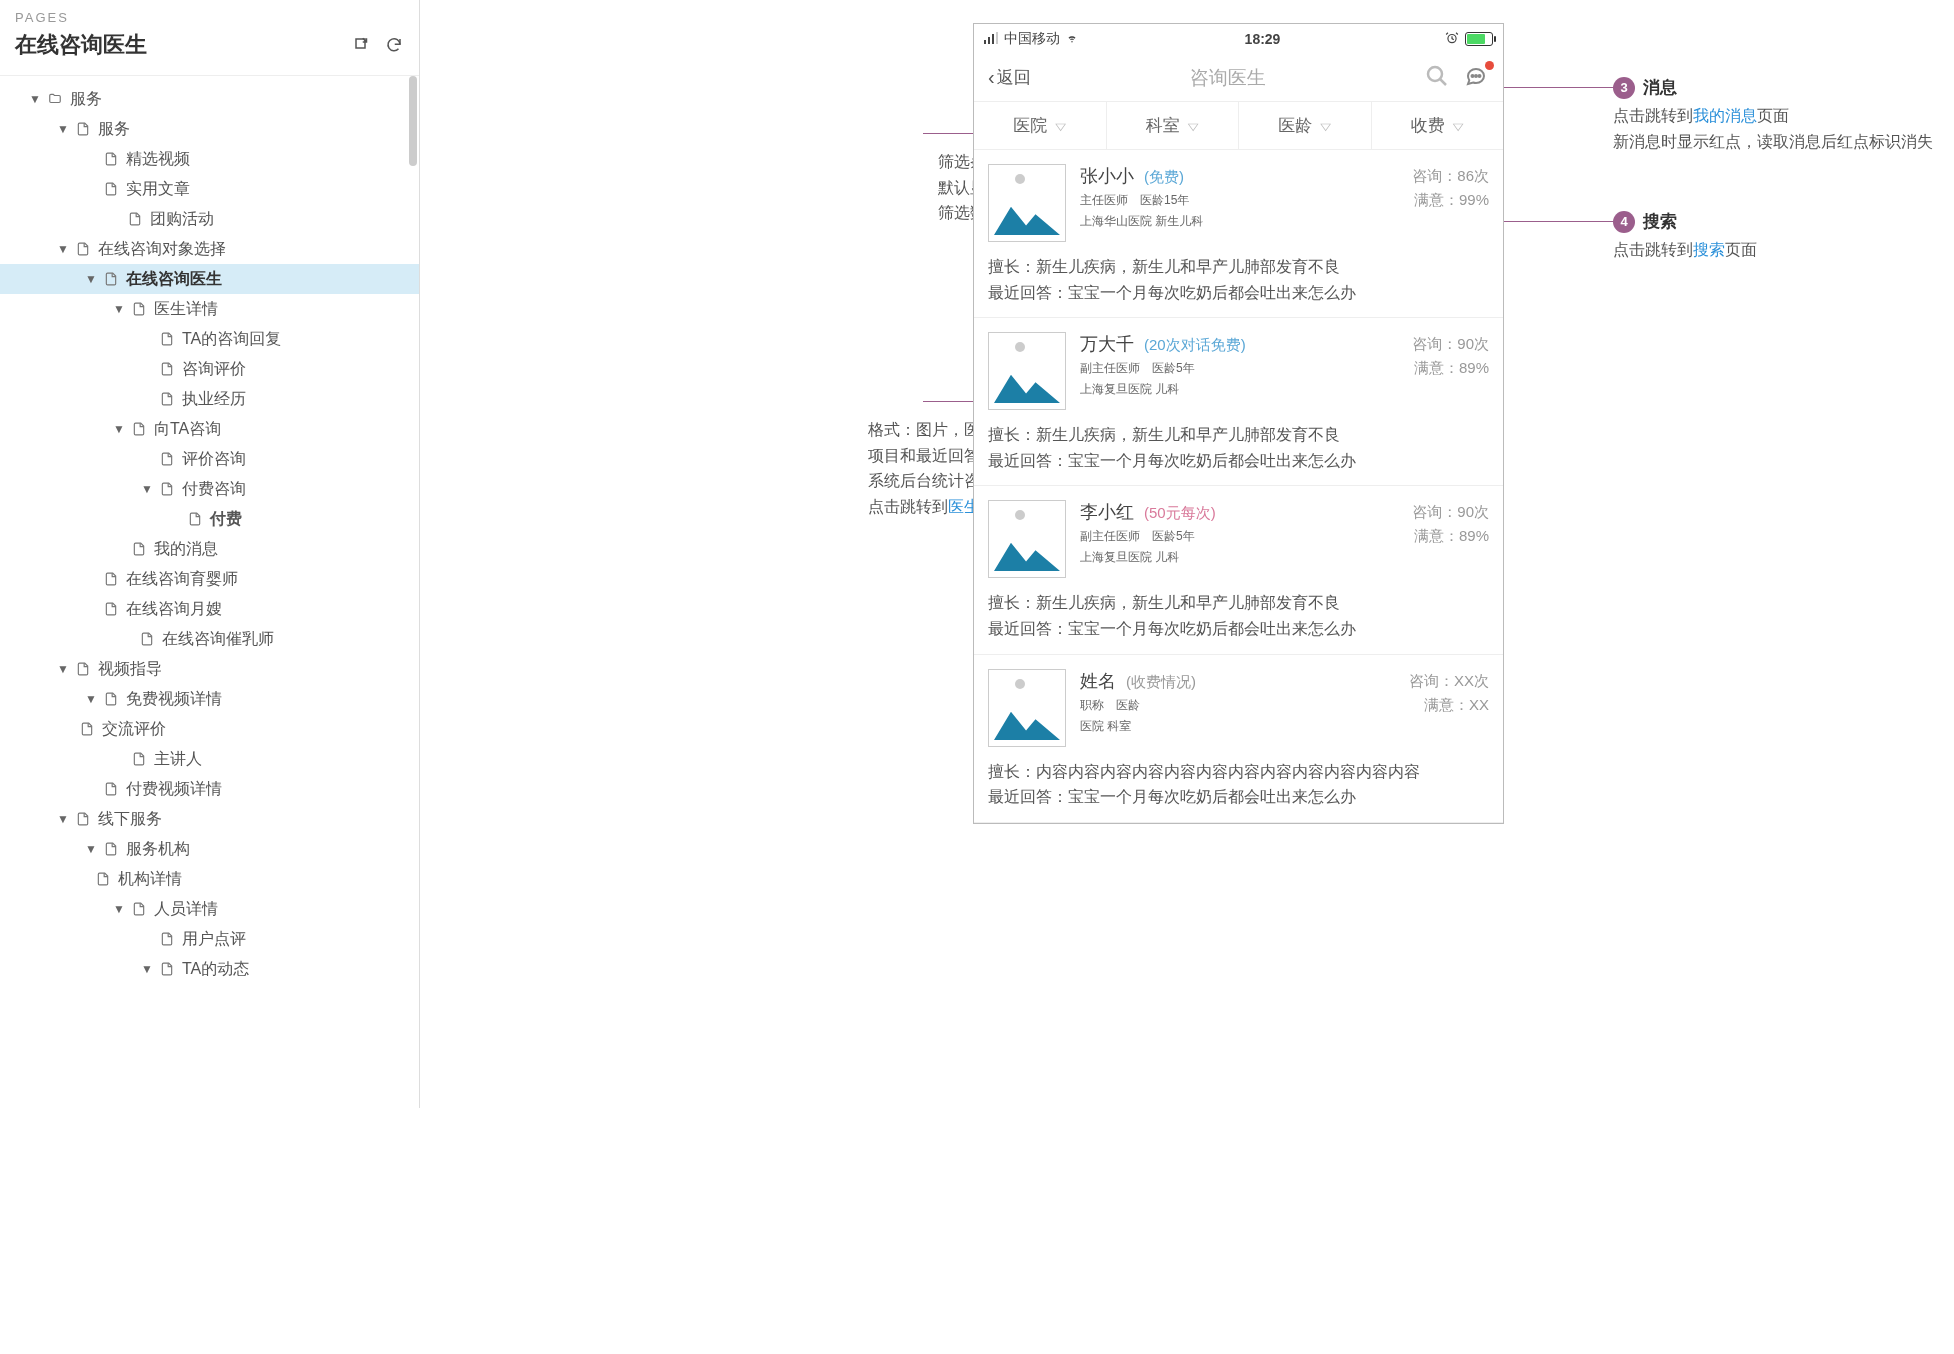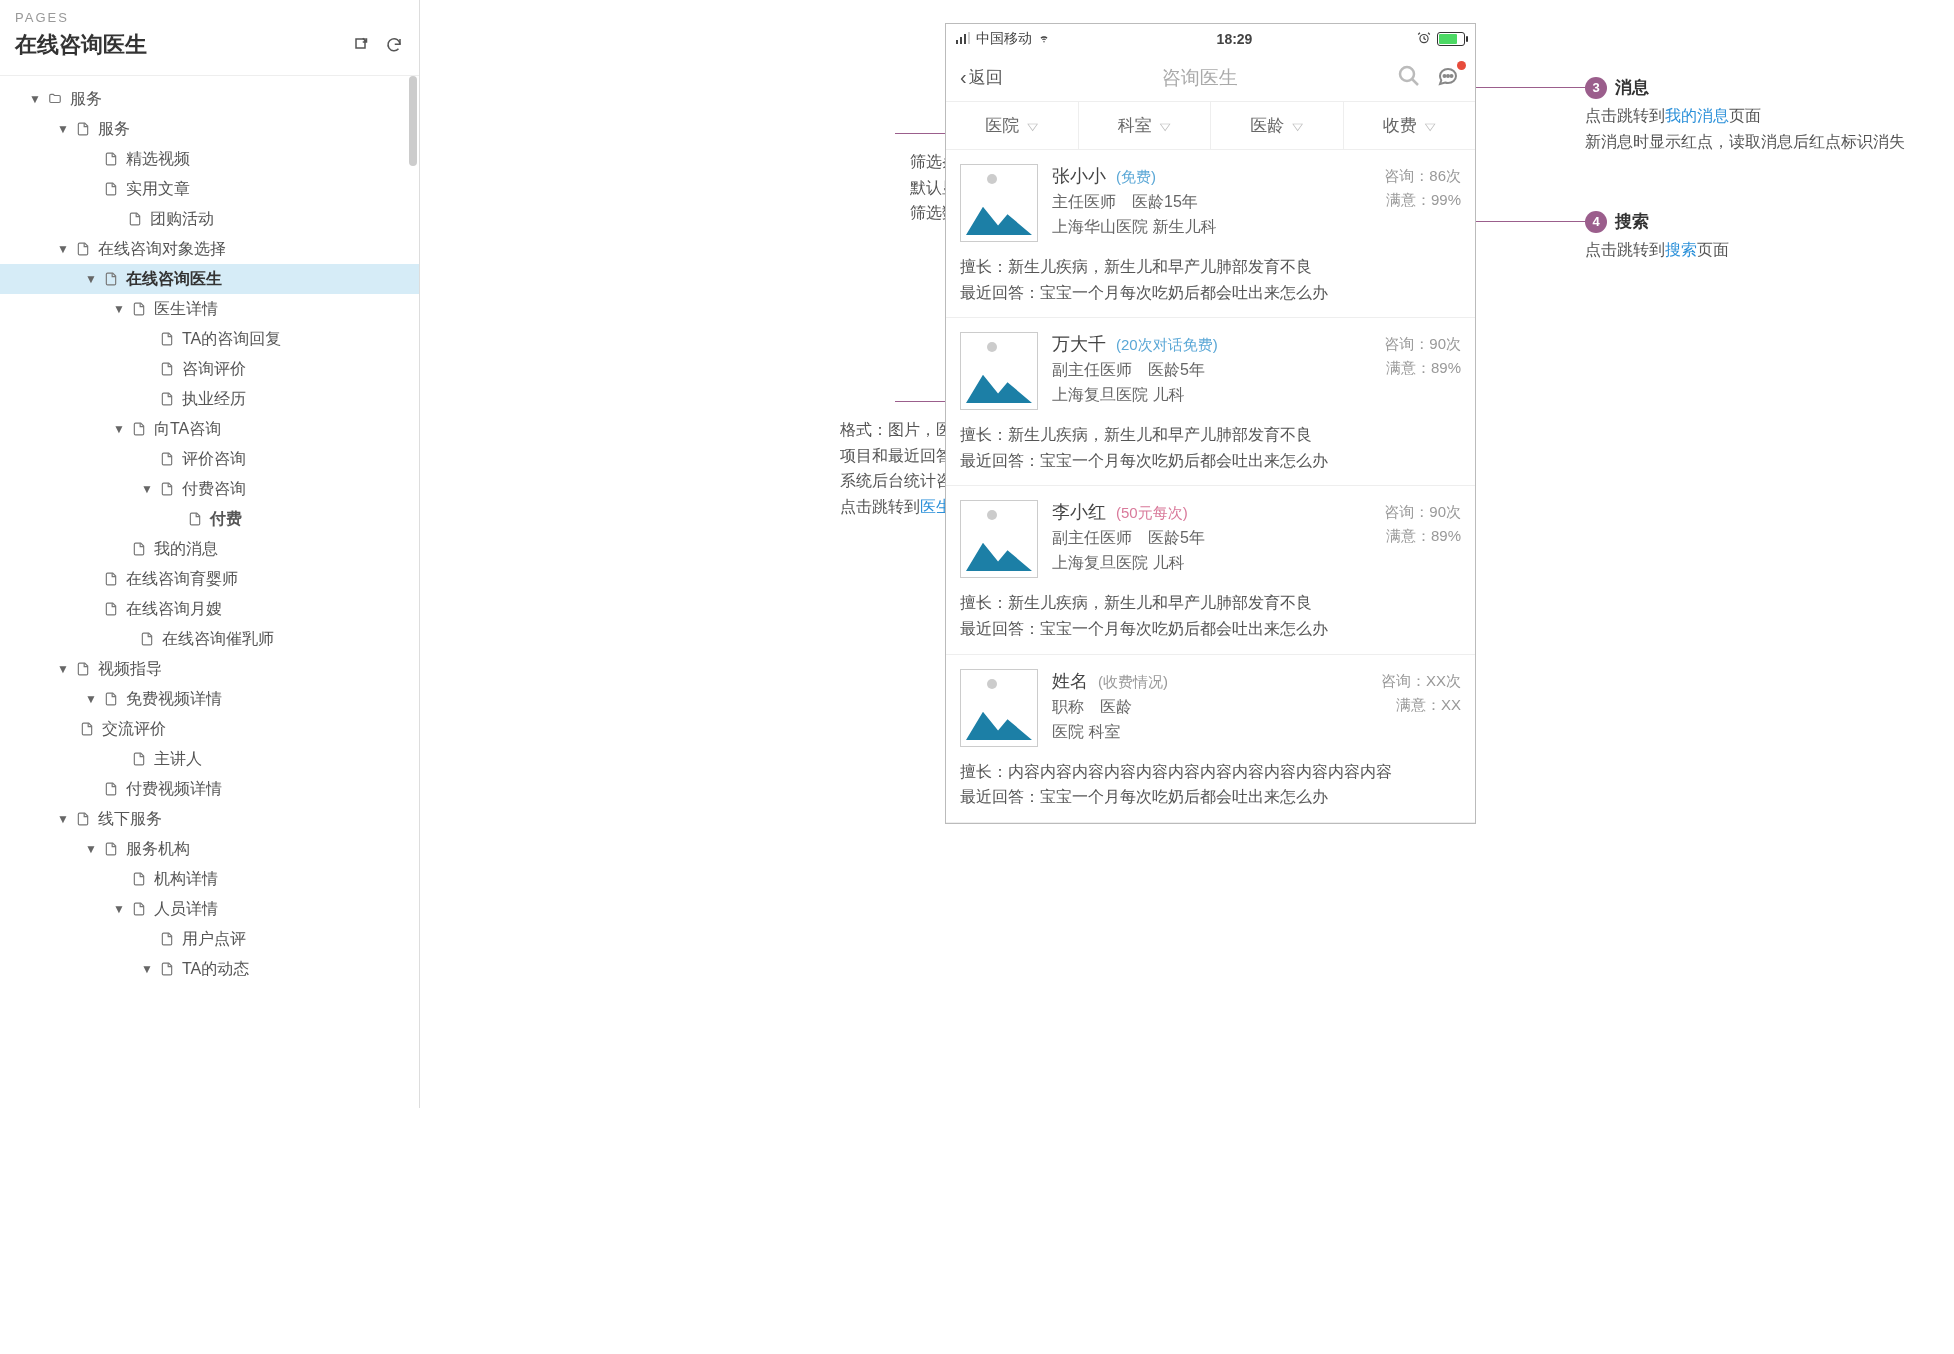--- a/index.html
+++ b/index.html
@@ -1,17 +1,17 @@
 <!DOCTYPE html>
 <html><head>
 <meta charset="utf-8">
 <style>
 * { box-sizing: border-box; margin: 0; padding: 0; }
 body { font-family: "Microsoft YaHei", "PingFang SC", Arial, sans-serif; font-size: 14px; color: #333; background: #fff; }
-.container { display: flex; width: 1954px; height: 1108px; }
+.container { display: flex; width: 1954px; height: 1108px; gap: 28px; }
 
 
 .sidebar { width: 420px; border-right: 1px solid #ddd; background: #fff; position: relative; }
 .sidebar-header-label { font-size: 13px; color: #999; letter-spacing: 2px; padding: 10px 15px 0; }
 .sidebar-title-row { display: flex; align-items: center; justify-content: space-between; padding: 5px 15px 15px; border-bottom: 1px solid #eee; }
 .sidebar-title { font-size: 22px; font-weight: bold; color: #333; }
 .sidebar-title-icons { display: flex; gap: 12px; }
 .sb-icon { width: 20px; height: 20px; color: #555; cursor: pointer; display: flex; align-items: center; justify-content: center; }
 .tree { padding: 8px 0; position: relative; }
 .tree-scrollbar { position: absolute; right: 2px; top: 0; width: 8px; height: 90px; background: #ccc; border-radius: 4px; }
@@ -58,21 +58,21 @@
 .doctor-card { border-bottom: 1px solid #eee; padding: 14px 14px 12px; }
 .doc-top { display: flex; }
 .doc-avatar { width: 78px; height: 78px; border: 1px solid #ccc; background: #fff; margin-right: 14px; position: relative; }
 .doc-avatar-sun { position: absolute; top: 9px; left: 26px; width: 10px; height: 10px; background: #ccc; border-radius: 50%; }
 .doc-avatar-mountain { position: absolute; left: 5px; right: 5px; bottom: 5px; height: 38px; overflow: hidden; }
 .doc-info { flex: 1; }
 .doc-name-row { display: flex; align-items: baseline; gap: 10px; }
 .doc-name { font-size: 18px; color: #444; }
 .doc-fee { font-size: 15px; color: #5aa7d6; }
 .doc-fee.paid { color: #d97a9b; }
-.doc-meta { font-size: 16px; color: #666; margin-top: 4px; }
+.doc-meta { font-size: 12px; color: #666; margin-top: 4px; }
 .doc-stats { text-align: right; font-size: 15px; color: #999; line-height: 1.6; }
 .doc-bottom { margin-top: 12px; font-size: 16px; color: #555; line-height: 1.6; }
 </style>
 </head>
 <body>
 
 <div class="container">
 
   <div class="sidebar">
     <div class="sidebar-header-label">PAGES</div>
@@ -402,21 +402,21 @@
               <span class="tree-icon">
                 <svg width="14" height="16" viewBox="0 0 24 24" fill="none" stroke="currentColor" stroke-width="2">
                   <path d="M6 2h9l5 5v13a2 2 0 01-2 2H6a2 2 0 01-2-2V4a2 2 0 012-2z"></path>
                   <path d="M14 2v6h6"></path>
                 </svg>
               </span>
               <span class="tree-label">服务机构</span>
             </div>
           </li>
           <li>
-            <div class="tree-row" style="padding-left: 112px;">
+            <div class="tree-row" style="padding-left: 76px;">
               <span class="tree-caret"></span>
               <span class="tree-icon">
                 <svg width="14" height="16" viewBox="0 0 24 24" fill="none" stroke="currentColor" stroke-width="2">
                   <path d="M6 2h9l5 5v13a2 2 0 01-2 2H6a2 2 0 01-2-2V4a2 2 0 012-2z"></path>
                   <path d="M14 2v6h6"></path>
                 </svg>
               </span>
               <span class="tree-label">机构详情</span>
             </div>
           </li>

